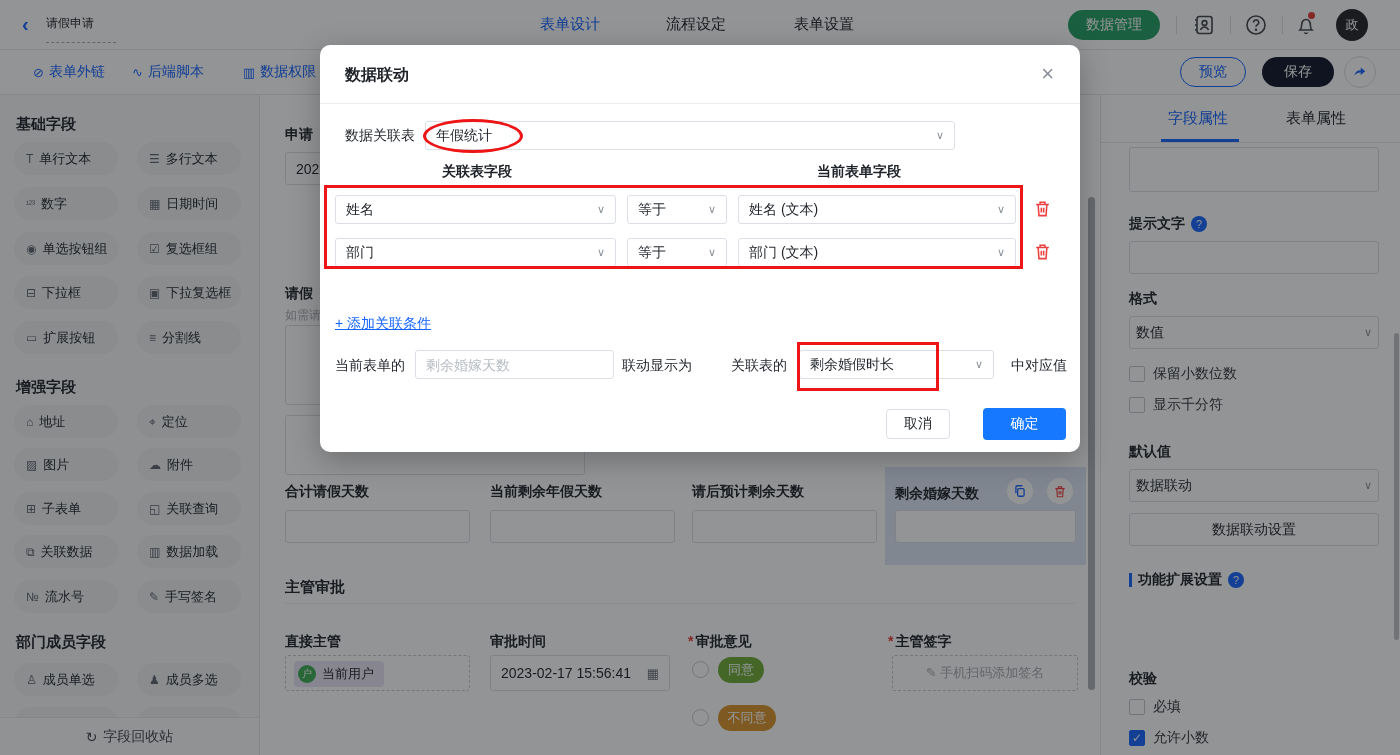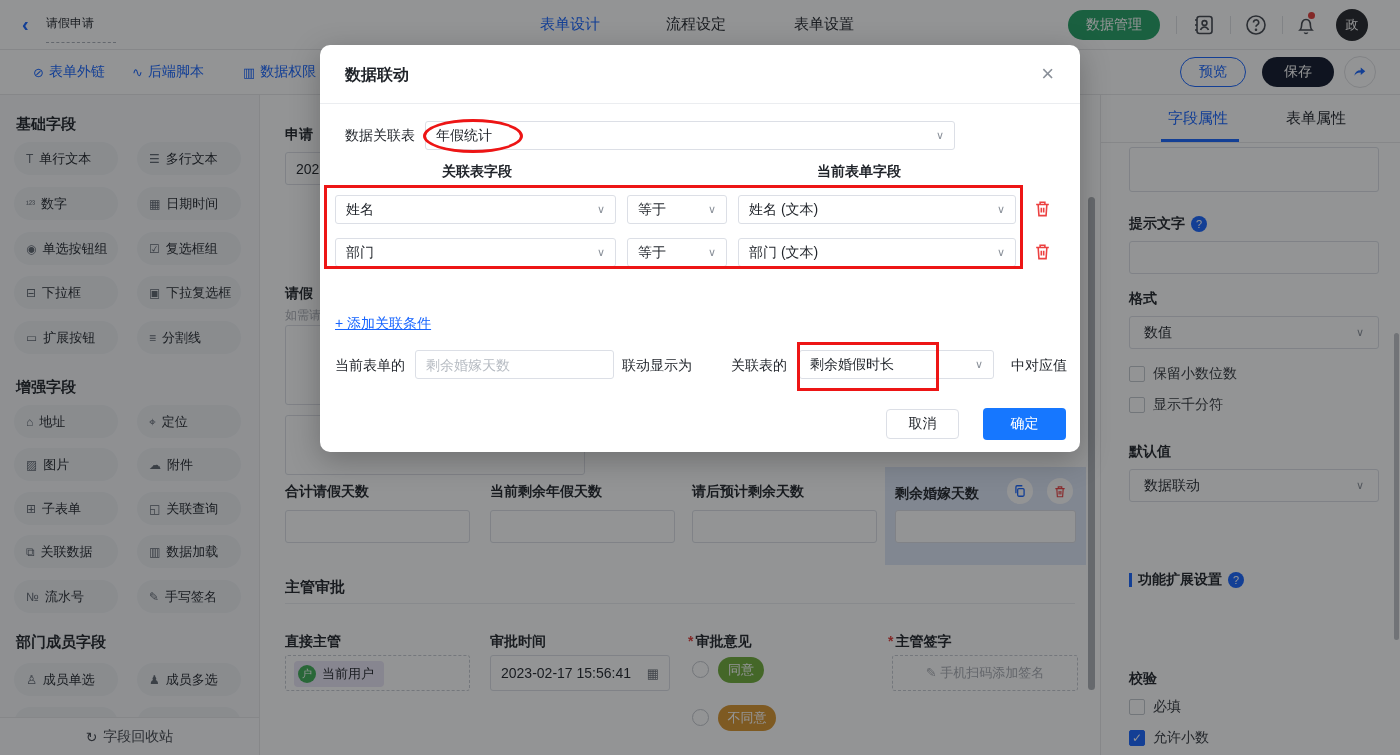--- a/index.html
+++ b/index.html
@@ -52,21 +52,21 @@
   .cal-glyph { margin-left:auto; color:#6a6f78; font-size:13px; }
 
   
   .panel { position:absolute; left:1100px; top:95px; width:300px; height:660px; background:#fff; border-left:1px solid #e7e8ea; z-index:1; }
   .panel-tabs-line { position:absolute; left:0; top:47px; width:300px; height:1px; background:#e7e8ea; }
   .ptab { position:absolute; top:14px; font-size:15px; cursor:pointer; }
   .ptab.active { color:#1664ff; }
   .ptab-underline { position:absolute; left:60px; top:44px; width:78px; height:3px; background:#1664ff; }
   .plabel { position:absolute; font-size:14px; font-weight:bold; display:flex; align-items:center; gap:6px; }
   .pinput { position:absolute; left:28px; width:250px; height:33px; border:1px solid #dcdfe6; border-radius:3px; background:#fff; font-size:14px; padding:0 10px; }
-  .pselect { position:absolute; left:28px; width:250px; height:33px; border:1px solid #dcdfe6; border-radius:3px; background:#fff; font-size:14px; display:flex; align-items:center; padding:0 14px; cursor:pointer; }
+  .pselect { position:absolute; left:28px; width:250px; height:33px; border:1px solid #dcdfe6; border-radius:3px; background:#fff; font-size:14px; display:flex; align-items:center; padding:0 6px; cursor:pointer; }
   .pbtn { position:absolute; left:28px; width:250px; height:33px; border:1px solid #dcdfe6; border-radius:3px; background:#fff; font-size:14px; display:flex; align-items:center; justify-content:center; cursor:pointer; }
   .chev { margin-left:auto; color:#8a9099; font-size:11px; }
   .qmark { width:16px; height:16px; border-radius:50%; background:#1664ff; color:#fff; font-size:11px; display:flex; align-items:center; justify-content:center; font-weight:normal; }
   .cbrow { position:absolute; left:28px; display:flex; align-items:center; gap:8px; font-size:14px; color:#33373d; font-weight:normal; cursor:pointer; }
   .cbox { width:16px; height:16px; border:1px solid #c4c8ce; border-radius:2px; background:#fff; }
   .cbox.checked { background:#1664ff; border-color:#1664ff; color:#fff; font-size:12px; display:flex; align-items:center; justify-content:center; }
   .bluebar { width:3px; height:14px; background:#1664ff; }
   .scrollbar { position:absolute; border-radius:4px; z-index:2; }
 
   
@@ -75,21 +75,21 @@
   .modal-title { position:absolute; left:25px; top:20px; font-size:16px; font-weight:600; }
   .modal-close { position:absolute; right:26px; top:18px; font-size:22px; color:#8a9099; cursor:pointer; line-height:1; }
   .modal-hr { position:absolute; left:0; top:58px; width:760px; height:1px; background:#ebedf0; }
   .mlabel { position:absolute; font-size:14px; white-space:nowrap; }
   .mselect { position:absolute; height:29px; border:1px solid #dcdfe6; border-radius:3px; background:#fff; font-size:14px; display:flex; align-items:center; padding:0 10px; cursor:pointer; }
   .mcolhead { position:absolute; font-size:14px; font-weight:bold; }
   .trash-btn { position:absolute; width:20px; height:22px; cursor:pointer; }
   .addlink { position:absolute; left:15px; top:270px; color:#1664ff; font-size:14px; cursor:pointer;text-decoration:underline; }
   .minput { position:absolute; height:29px; border:1px solid #dcdfe6; border-radius:3px; font-size:14px; padding:0 10px; color:#1f2329; }
   .minput::placeholder { color:#b7bcc3; }
-  .btn-cancel { position:absolute; left:566px; top:364px; width:73px; height:30px; border:1px solid #dcdfe6; border-radius:4px; background:#fff; font-size:14px; display:flex; align-items:center; justify-content:center; cursor:pointer; }
+  .btn-cancel { position:absolute; left:566px; top:364px; width:64px; height:30px; border:1px solid #dcdfe6; border-radius:4px; background:#fff; font-size:14px; display:flex; align-items:center; justify-content:center; cursor:pointer; }
   .btn-confirm { position:absolute; left:663px; top:363px; width:83px; height:32px; border-radius:4px; background:#1677ff; color:#fff; font-size:14px; display:flex; align-items:center; justify-content:center; cursor:pointer; }
 
   
   .anno { position:absolute; border:3px solid #ed1515; z-index:60; pointer-events:none; }
   .anno.ellipse { border-radius:50%; }
 </style>
 </head>
 <body>
 
 <div class="stage">
@@ -349,20 +349,21 @@
     <span class="cbrow" style="top:301px">
       <span class="cbox"></span>
         <span>显示千分符</span>
     </span>
 
     <span class="plabel" style="left:28px;top:348px">默认值</span>
     <span class="pselect" style="top:374px">
       <span>数据联动</span>
         <span class="chev">∨</span>
     </span>
+    <span class="pbtn" style="top:418px">数据联动设置</span>
 
     <span class="plabel" style="left:28px;top:476px">
       <span class="bluebar"></span>
       <span>功能扩展设置</span>
       <span class="qmark">?</span>
     </span>
 
     <span class="plabel" style="left:28px;top:575px">校验</span>
     <span class="cbrow" style="top:603px">
       <span class="cbox"></span>

